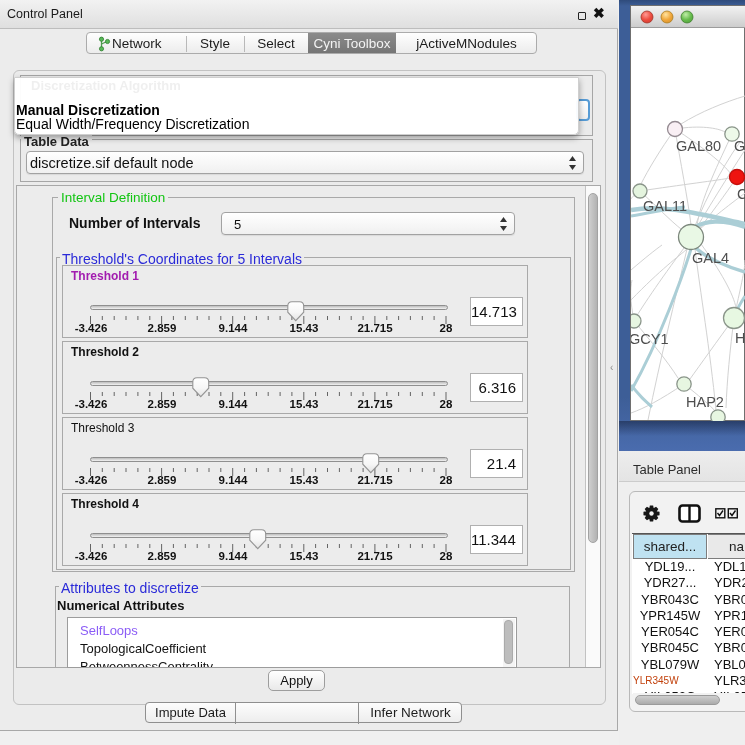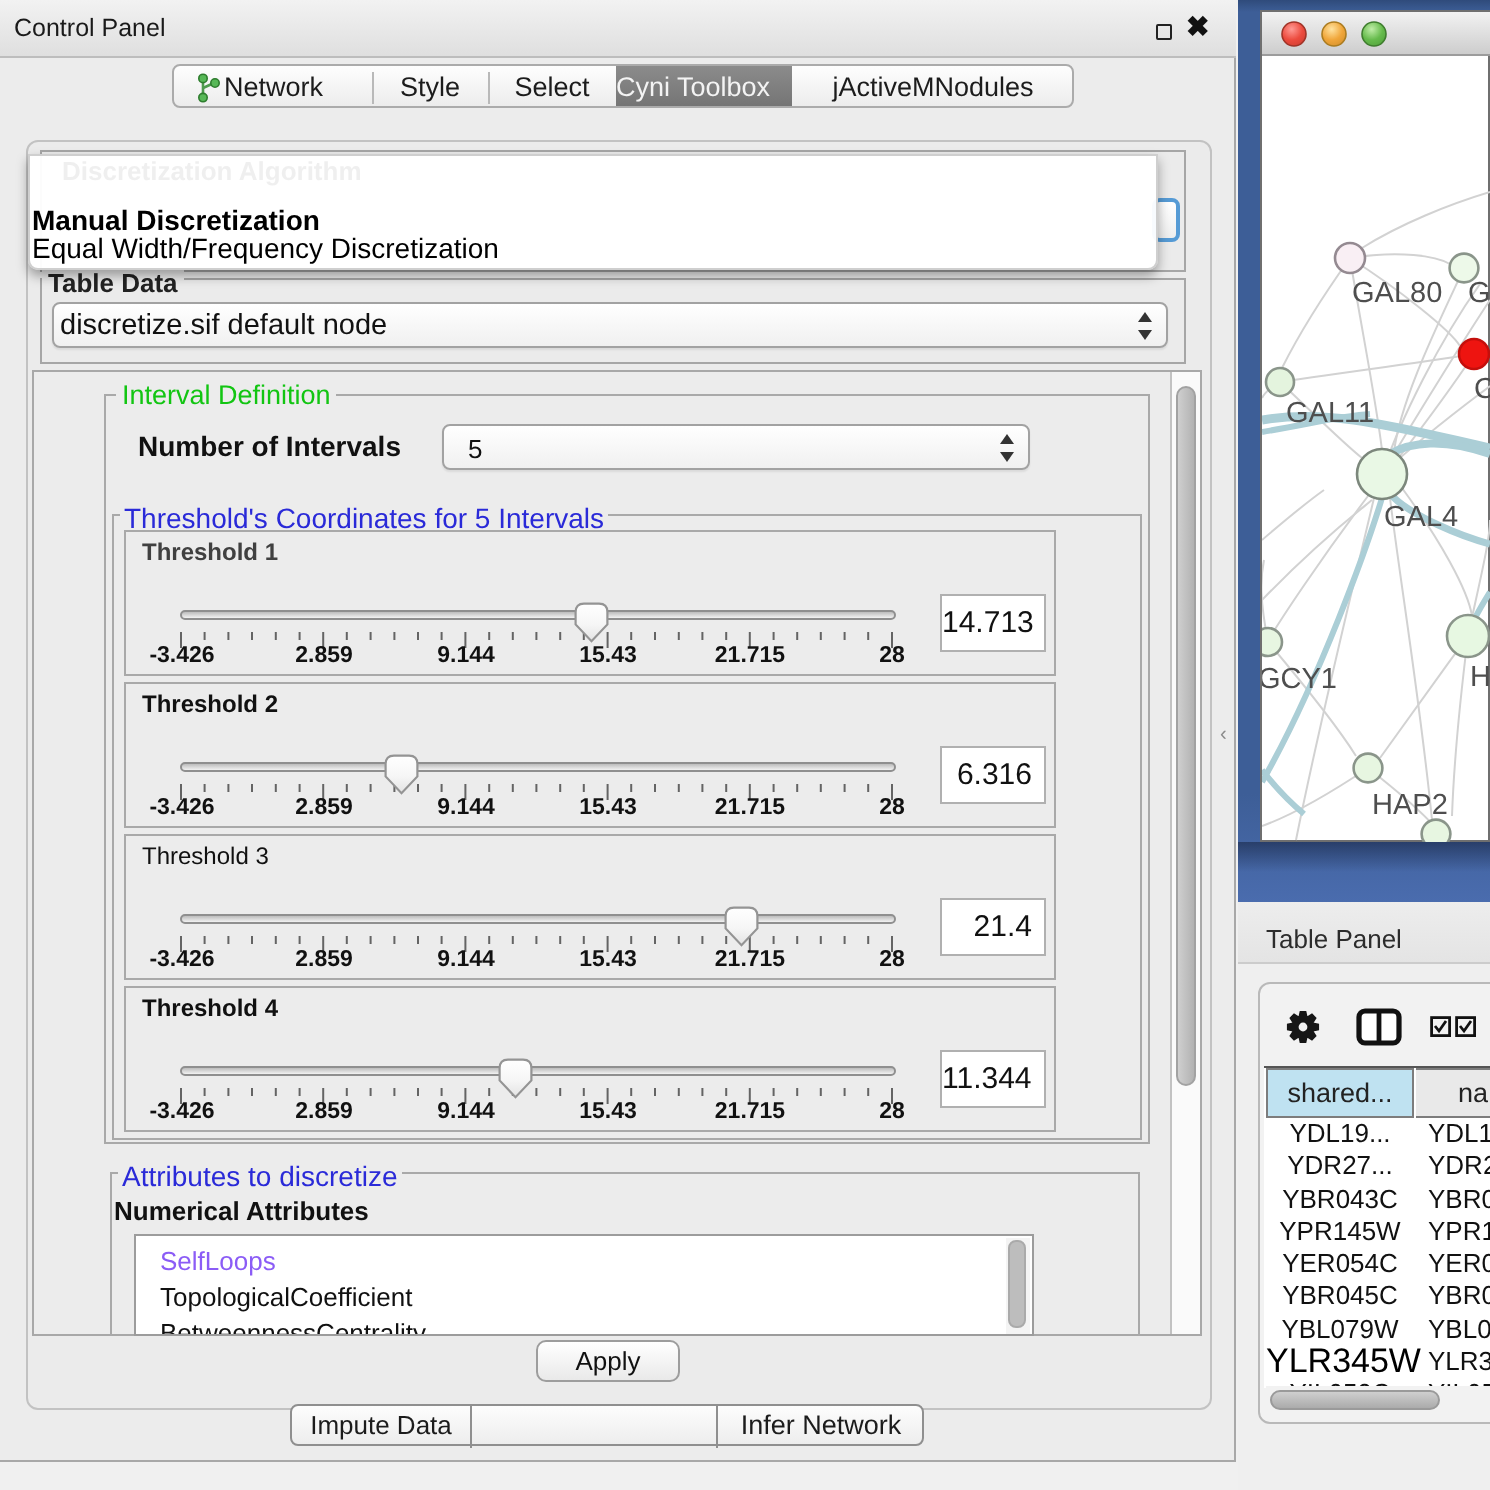--- a/index.html
+++ b/index.html
@@ -120,21 +120,21 @@
 <div style="position:absolute;left:633px;top:591.5px;width:74px;height:16px;text-align:center;font-size:13px;color:#111;line-height:16px">YBR043C</div>
 <div style="position:absolute;left:714px;top:591.5px;width:80px;font-size:13px;color:#111;line-height:16px">YBR04</div>
 <div style="position:absolute;left:633px;top:607.8px;width:74px;height:16px;text-align:center;font-size:13px;color:#111;line-height:16px">YPR145W</div>
 <div style="position:absolute;left:714px;top:607.8px;width:80px;font-size:13px;color:#111;line-height:16px">YPR14</div>
 <div style="position:absolute;left:633px;top:624.0px;width:74px;height:16px;text-align:center;font-size:13px;color:#111;line-height:16px">YER054C</div>
 <div style="position:absolute;left:714px;top:624.0px;width:80px;font-size:13px;color:#111;line-height:16px">YER05</div>
 <div style="position:absolute;left:633px;top:640.2px;width:74px;height:16px;text-align:center;font-size:13px;color:#111;line-height:16px">YBR045C</div>
 <div style="position:absolute;left:714px;top:640.2px;width:80px;font-size:13px;color:#111;line-height:16px">YBR04</div>
 <div style="position:absolute;left:633px;top:656.5px;width:74px;height:16px;text-align:center;font-size:13px;color:#111;line-height:16px">YBL079W</div>
 <div style="position:absolute;left:714px;top:656.5px;width:80px;font-size:13px;color:#111;line-height:16px">YBL07</div>
-<div style="position:absolute;left:633px;top:672.8px;width:74px;height:16px;text-align:left;font-size:17px;color:#000000;line-height:16px">YLR345W</div>
+<div style="position:absolute;left:633px;top:672.8px;width:74px;height:16px;text-align:left;font-size:10px;color:#c2410c;line-height:16px">YLR345W</div>
 <div style="position:absolute;left:714px;top:672.8px;width:80px;font-size:13px;color:#111;line-height:16px">YLR34</div>
 <div style="position:absolute;left:633px;top:689.0px;width:74px;height:16px;text-align:center;font-size:13px;color:#111;line-height:16px">YIL052C</div>
 <div style="position:absolute;left:714px;top:689.0px;width:80px;font-size:13px;color:#111;line-height:16px">YIL05</div>
 <div class="abs" style="left:633px;top:693px;width:112px;height:13px;background:#f2f2f2">
   <div style="position:absolute;left:2px;top:1.5px;width:85px;height:10px;background:linear-gradient(#cfcfcf,#ababab);border:1px solid #9a9a9a;border-radius:5px"></div>
 </div>
 
 <div class="abs" style="left:0;top:0;width:618px;height:731px;background:#ececec;border-right:1px solid #a8a8a8;border-bottom:1px solid #a8a8a8"></div>
 
 <div class="abs" style="left:0;top:0;width:618px;height:29px;background:linear-gradient(#f2f2f2,#dfdfdf);border-bottom:1px solid #bdbdbd">
@@ -149,21 +149,21 @@
 <line x1="3.5" y1="8" x2="9" y2="5.5" stroke="#4e9b4e" stroke-width="1.3"></line>
 <circle cx="3.5" cy="3.2" r="2.1" fill="#57b857" stroke="#2e7d2e" stroke-width="0.8"></circle>
 <circle cx="3.5" cy="12.8" r="2.1" fill="#57b857" stroke="#2e7d2e" stroke-width="0.8"></circle>
 <circle cx="9.5" cy="5.5" r="2.1" fill="#57b857" stroke="#2e7d2e" stroke-width="0.8"></circle>
 </svg>
   <div style="position:absolute;left:25px;top:0;font-size:13.5px;color:#1c1c1c;line-height:21px">Network</div>
   <div style="position:absolute;left:99px;top:3px;width:1px;height:16px;background:#b9b9b9"></div>
   <div style="position:absolute;left:99px;top:0;width:58px;text-align:center;font-size:13.5px;color:#1c1c1c;line-height:21px">Style</div>
   <div style="position:absolute;left:157px;top:3px;width:1px;height:16px;background:#b9b9b9"></div>
   <div style="position:absolute;left:157px;top:0;width:64px;text-align:center;font-size:13.5px;color:#1c1c1c;line-height:21px">Select</div>
-  <div style="position:absolute;left:221px;top:0;width:88px;height:20px;background:linear-gradient(#8b8b8b,#757575);font-size:13.5px;color:#f3f3f3;line-height:21px">Cyni Toolbox</div>
+  <div style="position:absolute;left:221px;top:0;width:88px;height:20px;background:linear-gradient(#8b8b8b,#757575);text-align:center;font-size:13.5px;color:#f3f3f3;line-height:21px">Cyni Toolbox</div>
   <div style="position:absolute;left:309px;top:0;width:141px;text-align:center;font-size:13.5px;color:#1c1c1c;line-height:21px">jActiveMNodules</div>
 </div>
 
 <div class="abs" style="left:13px;top:70px;width:593px;height:635px;background:#ebebeb;border:1px solid #c2c2c2;border-radius:6px"></div>
 
 <div class="abs" style="left:20px;top:75px;width:573px;height:61px;border:1px solid #a6a6a6"></div>
 <div class="abs" style="left:576px;top:99px;width:14px;height:22px;border:2px solid #569bd5;border-radius:4px;background:linear-gradient(#fff,#eee)"></div>
 
 <div class="abs" style="left:20px;top:139px;width:573px;height:43px;border:1px solid #a6a6a6"></div>
 <div class="abs" style="left:21px;top:134px;background:#ebebeb;padding:0 3px;font-weight:bold;font-size:13px;color:#222">Table Data</div>
@@ -191,21 +191,21 @@
   <svg style="position:absolute;right:6px;top:4px" width="9" height="14" viewBox="0 0 9 14">
     <path d="M4.5 0 L8 5 L1 5 Z" fill="#333"></path>
       <path d="M4.5 14 L8 9 L1 9 Z" fill="#333"></path>
   </svg>
 </div>
 
 <div class="abs" style="left:56px;top:257px;width:515px;height:313px;border:1px solid #a9a9a9"></div>
 <div class="abs" style="left:60px;top:251px;background:#ececec;padding:0 2px;font-size:14px;color:#2a2ad8">Threshold's Coordinates for 5 Intervals</div>
 
 <div style="position:absolute;left:62px;top:265px;width:466px;height:73px;border:1px solid #a9a9a9;background:#ececec">
-  <div style="position:absolute;left:8px;top:3px;font-weight:bold;font-size:12px;color:#404040">Threshold 1</div>
+  <div style="position:absolute;left:8px;top:3px;font-weight:bold;font-size:12px;color:#a21caf">Threshold 1</div>
   <div style="position:absolute;left:27px;top:39px;width:358px;height:5px;border-radius:3px;border:1px solid #8f8f8f;background:linear-gradient(#bdbdbd,#f2f2f2)"></div>
   <svg style="position:absolute;left:0;top:0" width="466" height="73">
       <line x1="27.5" y1="50" x2="27.5" y2="58" stroke="#646464" stroke-width="1"></line>
       <line x1="39.3" y1="50" x2="39.3" y2="54" stroke="#646464" stroke-width="1"></line>
       <line x1="51.2" y1="50" x2="51.2" y2="54" stroke="#646464" stroke-width="1"></line>
       <line x1="63.0" y1="50" x2="63.0" y2="54" stroke="#646464" stroke-width="1"></line>
       <line x1="74.9" y1="50" x2="74.9" y2="54" stroke="#646464" stroke-width="1"></line>
       <line x1="86.8" y1="50" x2="86.8" y2="54" stroke="#646464" stroke-width="1"></line>
       <line x1="98.6" y1="50" x2="98.6" y2="58" stroke="#646464" stroke-width="1"></line>
       <line x1="110.4" y1="50" x2="110.4" y2="54" stroke="#646464" stroke-width="1"></line>
@@ -419,21 +419,21 @@
 <div class="abs" style="left:57px;top:598px;font-weight:bold;font-size:13px;color:#111">Numerical Attributes</div>
 <div class="abs" style="left:67px;top:617px;width:450px;height:51px;background:#fff;border:1px solid #9c9c9c;overflow:hidden">
   <div style="position:absolute;left:12px;top:5px;font-size:13px;color:#8b5cf6">SelfLoops</div>
   <div style="position:absolute;left:12px;top:23px;font-size:13px;color:#111">TopologicalCoefficient</div>
   <div style="position:absolute;left:12px;top:41px;font-size:13px;color:#111">BetweennessCentrality</div>
   <div style="position:absolute;right:1px;top:1px;width:12px;height:49px;background:#f4f4f4">
     <div style="position:absolute;left:1px;top:1px;width:9px;height:44px;background:#bdbdbd;border:1px solid #aaa;border-radius:4px"></div>
   </div>
 </div>
 
-<div class="abs" style="left:268px;top:670px;width:72px;height:21px;background:linear-gradient(#ffffff,#e9e9e9);border:1px solid #9d9d9d;border-radius:5px;text-align:center;font-size:13px;color:#111;line-height:20px">Apply</div>
+<div class="abs" style="left:268px;top:670px;width:57px;height:21px;background:linear-gradient(#ffffff,#e9e9e9);border:1px solid #9d9d9d;border-radius:5px;text-align:center;font-size:13px;color:#111;line-height:20px">Apply</div>
 
 <div class="abs" style="left:145px;top:702px;width:317px;height:21px;border:1px solid #8f8f8f;border-radius:4px;background:linear-gradient(#fdfdfd,#ededed)">
   <div style="position:absolute;left:0;top:0;width:89px;text-align:center;font-size:13px;color:#1c1c1c;line-height:20px">Impute Data</div>
   <div style="position:absolute;left:212px;top:0;width:105px;text-align:center;font-size:13.5px;color:#1c1c1c;line-height:20px">Infer Network</div>
   <div style="position:absolute;left:89px;top:0;width:1px;height:21px;background:#8f8f8f"></div>
   <div style="position:absolute;left:212px;top:0;width:1px;height:21px;background:#8f8f8f"></div>
 </div>
 
 <div class="abs" style="left:610px;top:362px;font-size:10px;color:#8a8a8a">‹</div>
 

